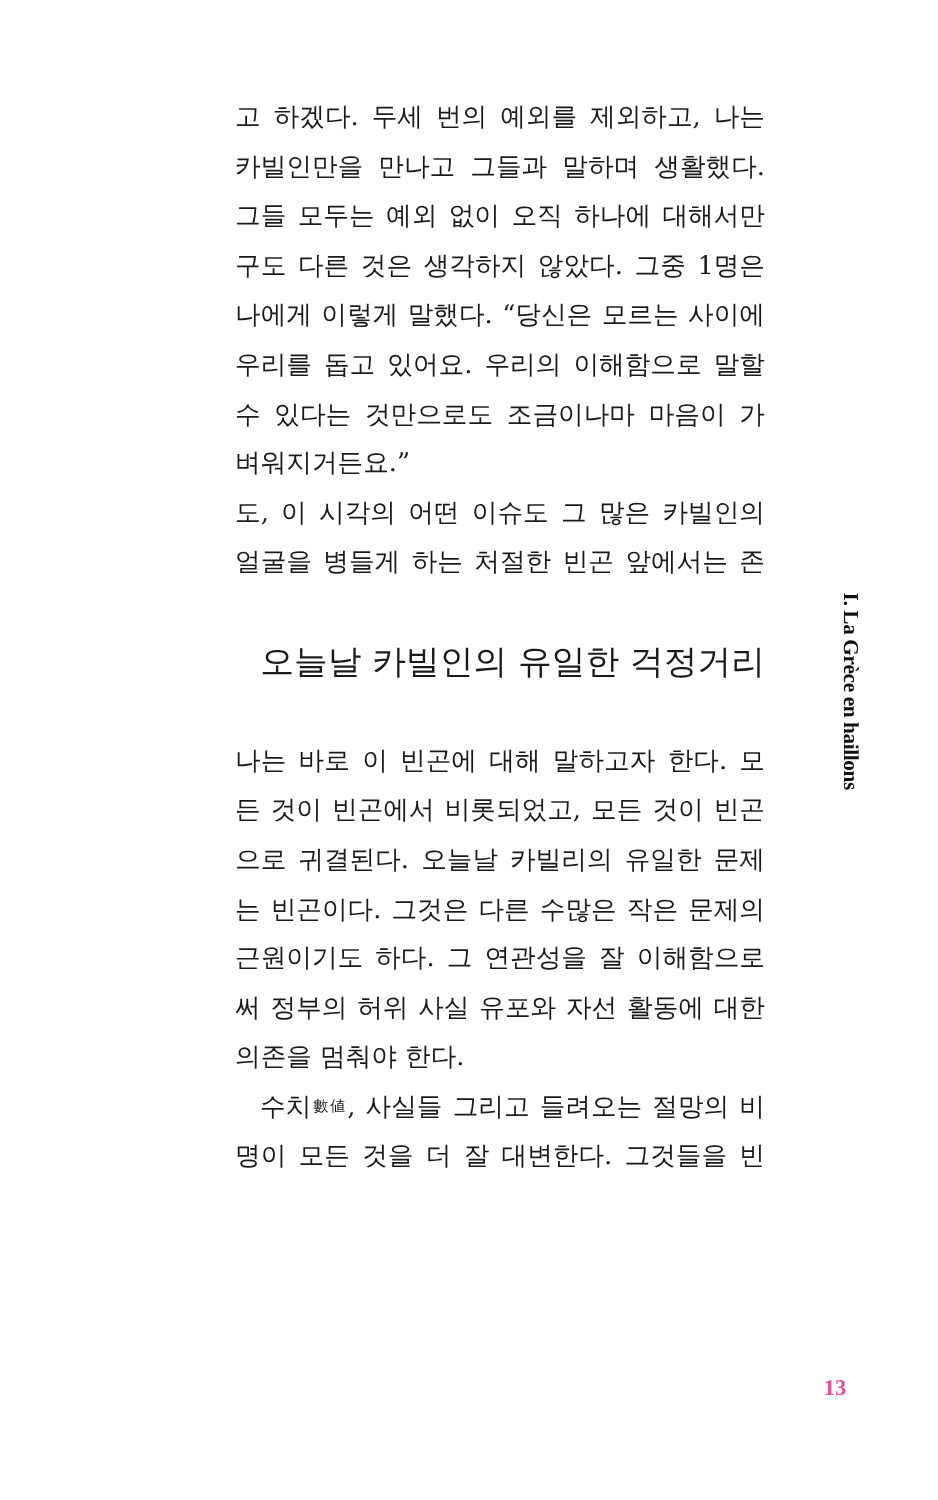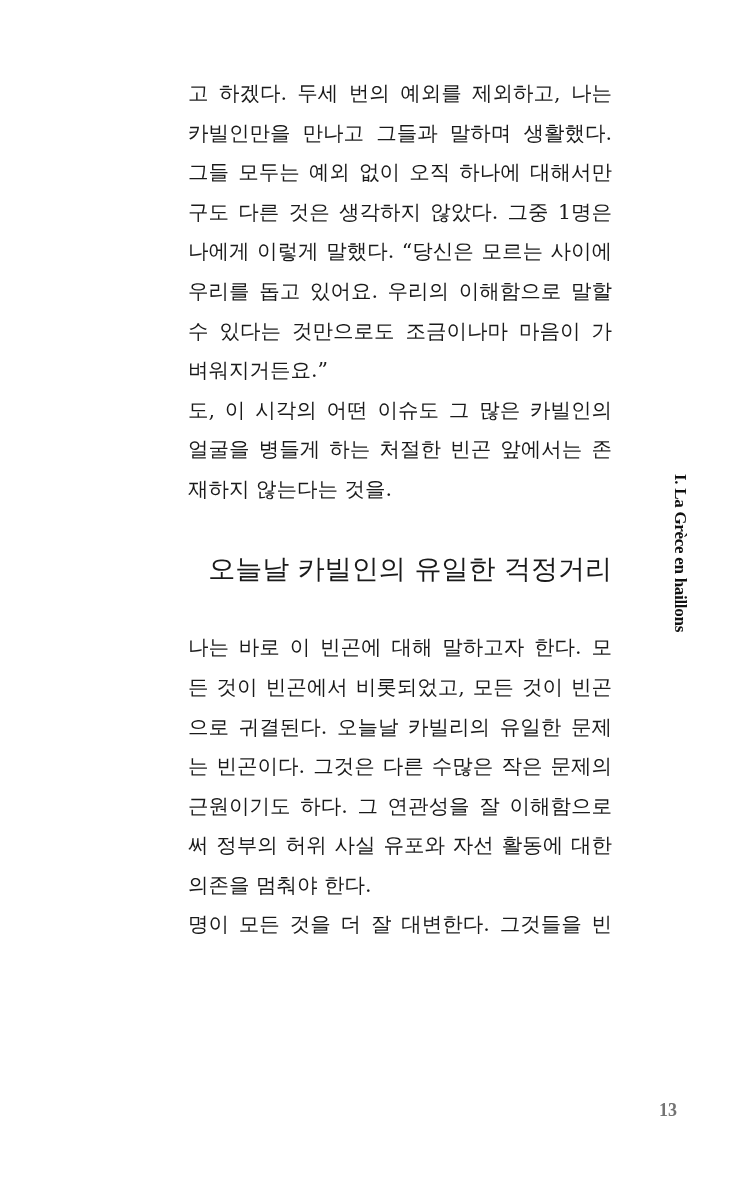--- a/index.html
+++ b/index.html
@@ -74,21 +74,21 @@
     }
     .page-number {
       position: absolute;
       left: 648px;
       top: 1100px;
       width: 40px;
       text-align: center;
       font-family: "Liberation Serif", serif;
       font-weight: bold;
       font-size: 18px;
-      color: #737373;
+      color: #ec4899;
     }
   </style>
 </head>
 <body>
 
 <div class="page-body">
 
   <div class="paragraph">
     <span class="line">고 하겠다. 두세 번의 예외를 제외하고, 나는</span>
     <span class="line">카빌인만을 만나고 그들과 말하며 생활했다.</span>
@@ -96,38 +96,38 @@
     <span class="line">구도 다른 것은 생각하지 않았다. 그중 1명은</span>
     <span class="line">나에게 이렇게 말했다. “당신은 모르는 사이에</span>
     <span class="line">우리를 돕고 있어요. 우리의 이해함으로 말할</span>
     <span class="line">수 있다는 것만으로도 조금이나마 마음이 가</span>
     <span class="line last">벼워지거든요.”</span>
   </div>
 
   <div class="paragraph">
     <span class="line">도, 이 시각의 어떤 이슈도 그 많은 카빌인의</span>
     <span class="line">얼굴을 병들게 하는 처절한 빈곤 앞에서는 존</span>
-    <span class="line last">재하지 않는다는 것을.</span>
   </div>
 
   <div class="gap"></div>
   <span class="subheading">오늘날 카빌인의 유일한 걱정거리</span>
   <div class="gap"></div>
 
   <div class="paragraph">
     <span class="line">나는 바로 이 빈곤에 대해 말하고자 한다. 모</span>
     <span class="line">든 것이 빈곤에서 비롯되었고, 모든 것이 빈곤</span>
     <span class="line">으로 귀결된다. 오늘날 카빌리의 유일한 문제</span>
     <span class="line">는 빈곤이다. 그것은 다른 수많은 작은 문제의</span>
     <span class="line">근원이기도 하다. 그 연관성을 잘 이해함으로</span>
     <span class="line">써 정부의 허위 사실 유포와 자선 활동에 대한</span>
     <span class="line last">의존을 멈춰야 한다.</span>
   </div>
 
   <div class="paragraph">
+    <span class="line indent"><span>수치</span><span class="small-hanja">數値</span><span>, 사실들 그리고 들려오는 절망의 비</span></span>
     <span class="line">명이 모든 것을 더 잘 대변한다. 그것들을 빈</span>
   </div>
 
 </div>
 
 <div class="running-head">
   <span>I. La Grèce en haillons</span>
 </div>
 
 <div class="page-number">13</div>

